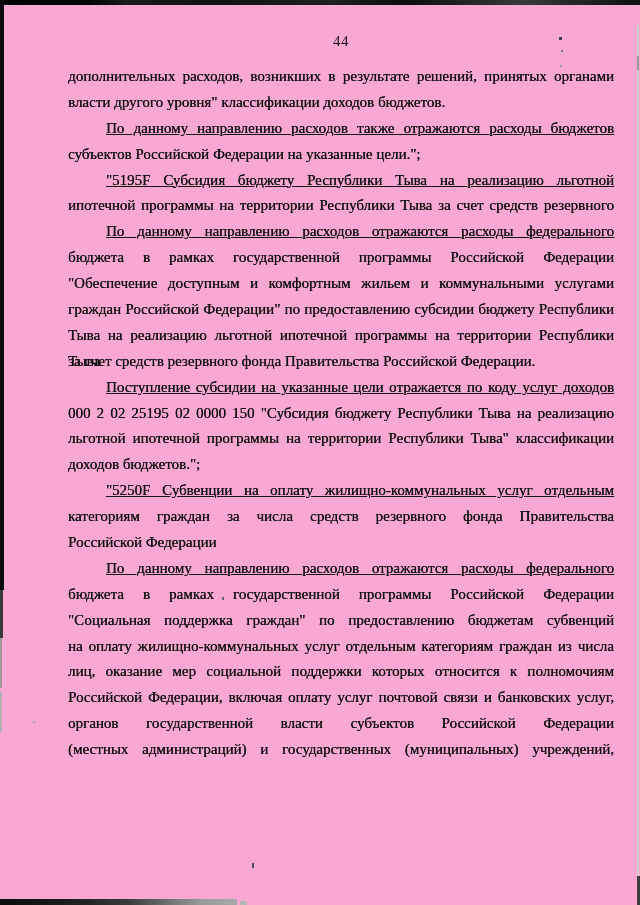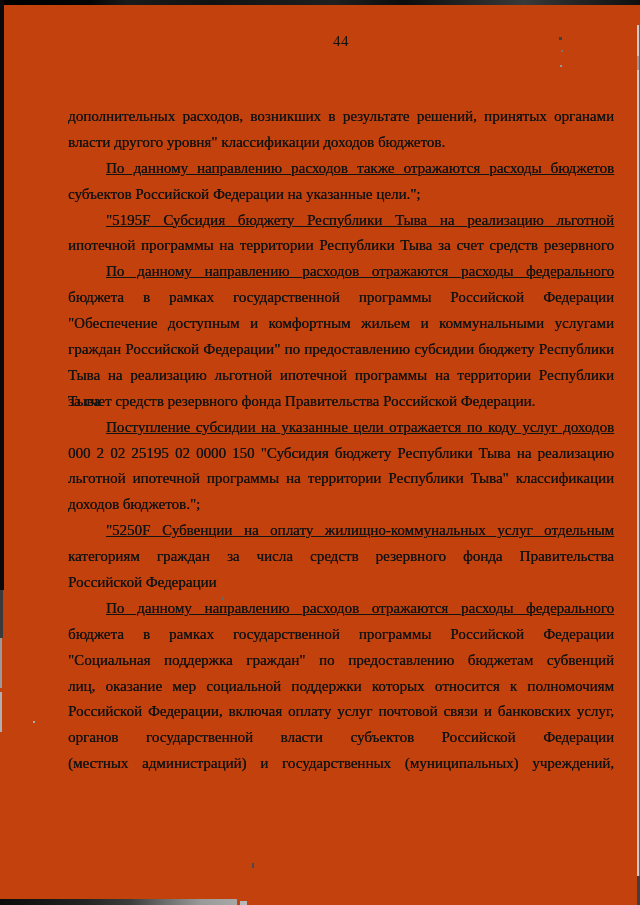--- a/index.html
+++ b/index.html
@@ -5,21 +5,21 @@
   html, body { margin: 0; padding: 0; }
   body {
     width: 640px; height: 905px;
     background: #ffffff;
     position: relative;
     overflow: hidden;
     font-family: "Liberation Serif", "DejaVu Serif", serif;
   }
   .page {
     position: absolute; inset: 0;
-    background: #c2410c;
+    background: #f9a8d4;
   }
   
   .scan-top-bar {
     position: absolute; top: 0; left: 0;
     width: 640px; height: 5px;
     background: linear-gradient(to right,
       #000 0%, #050505 14%, #1b1b1b 20%, #121212 33%,
       #202020 52%, #0d0d0d 63%, #3a3a3a 82%, #2a2a2a 88%, #101010 100%);
   }
   .scan-left-line-black {
@@ -66,21 +66,20 @@
   .page-number {
     position: absolute; top: 33px; left: 68px; width: 546px;
     text-align: center;
     font-size: 15px; color: #111111;
     letter-spacing: 0.5px;
   }
   .text-block {
     position: absolute; top: 64px; left: 68px; width: 546px;
     font-size: 15px; color: #131313;
     text-rendering: optimizeLegibility;
-    margin-top: 40px;
   }
   .line {
     height: 25.9px; line-height: 25.9px;
     text-align: justify;
     text-align-last: justify;
     white-space: normal;
     overflow: visible;
     text-shadow: 0.25px 0 0 #131313;
   }
   .line.indent { text-indent: 38px; text-decoration: underline; }
@@ -120,20 +119,21 @@
       <div class="line indent">Поступление субсидии на указанные цели отражается по коду услуг доходов</div>
       <div class="line">000 2 02 25195 02 0000 150 "Субсидия бюджету Республики Тыва на реализацию</div>
       <div class="line">льготной ипотечной программы на территории Республики Тыва" классификации</div>
       <div class="line end">доходов бюджетов.";</div>
       <div class="line indent">"5250F Субвенции на оплату жилищно-коммунальных услуг отдельным</div>
       <div class="line">категориям граждан за числа средств резервного фонда Правительства</div>
       <div class="line end">Российской Федерации</div>
       <div class="line indent">По данному направлению расходов отражаются расходы федерального</div>
       <div class="line">бюджета в рамках государственной программы Российской Федерации</div>
       <div class="line">"Социальная поддержка граждан" по предоставлению бюджетам субвенций</div>
+      <div class="line">на оплату жилищно-коммунальных услуг отдельным категориям граждан из числа</div>
       <div class="line">лиц, оказание мер социальной поддержки которых относится к полномочиям</div>
       <div class="line">Российской Федерации, включая оплату услуг почтовой связи и банковских услуг,</div>
       <div class="line">органов государственной власти субъектов Российской Федерации</div>
       <div class="line">(местных администраций) и государственных (муниципальных) учреждений,</div>
     </div>
 
 <div class="speck" style="left: 559px; top: 37px; width: 3px; height: 3px; background: rgb(63, 63, 63);"></div>
     <div class="speck" style="left: 561px; top: 50px; width: 2px; height: 2px; background: rgb(119, 119, 119);"></div>
     <div class="speck" style="left: 560px; top: 65px; width: 2px; height: 2px; background: rgb(153, 153, 153);"></div>
     <div class="speck" style="left: 222px; top: 597px; width: 2px; height: 3px; background: rgb(102, 102, 102);"></div>

